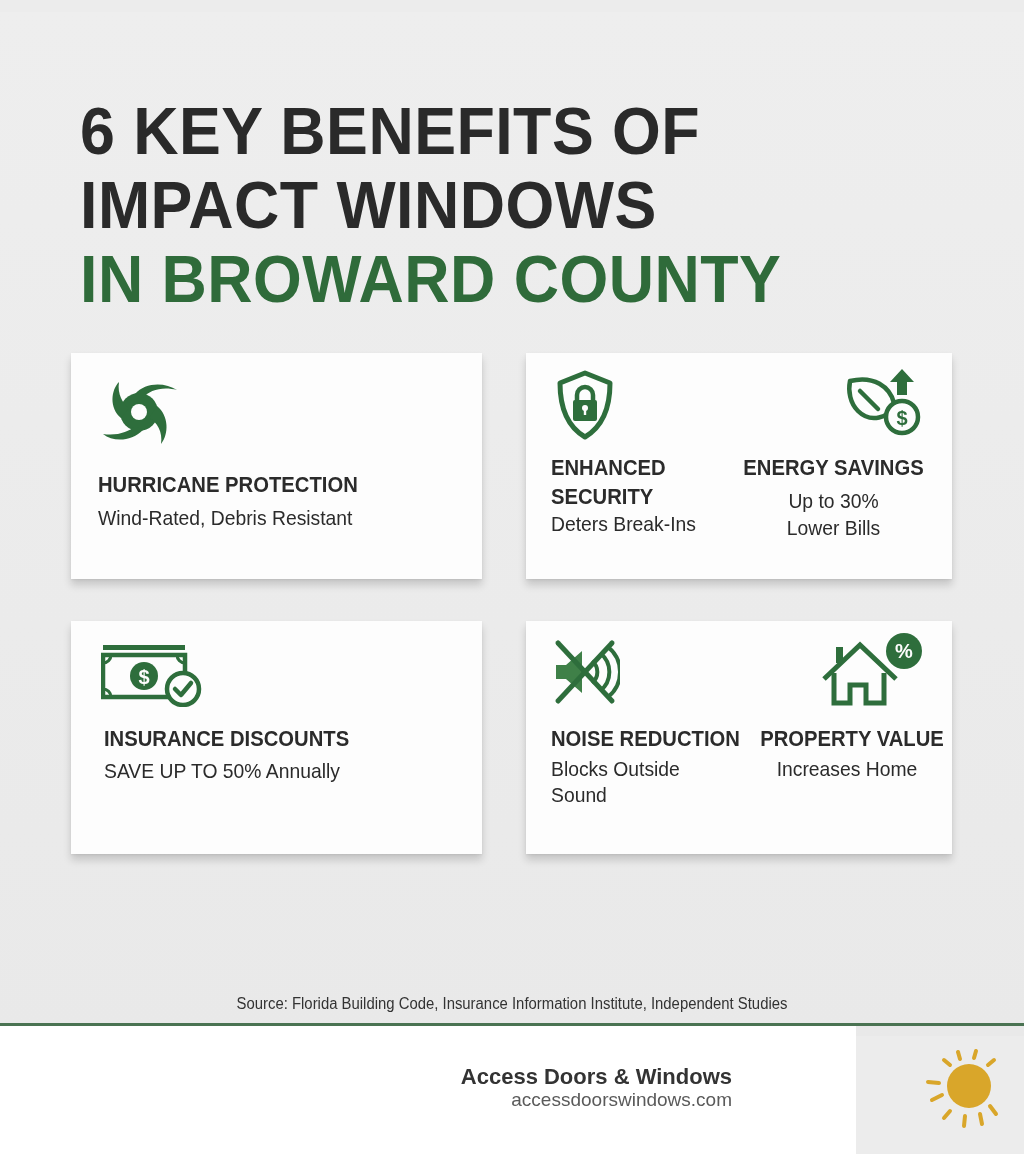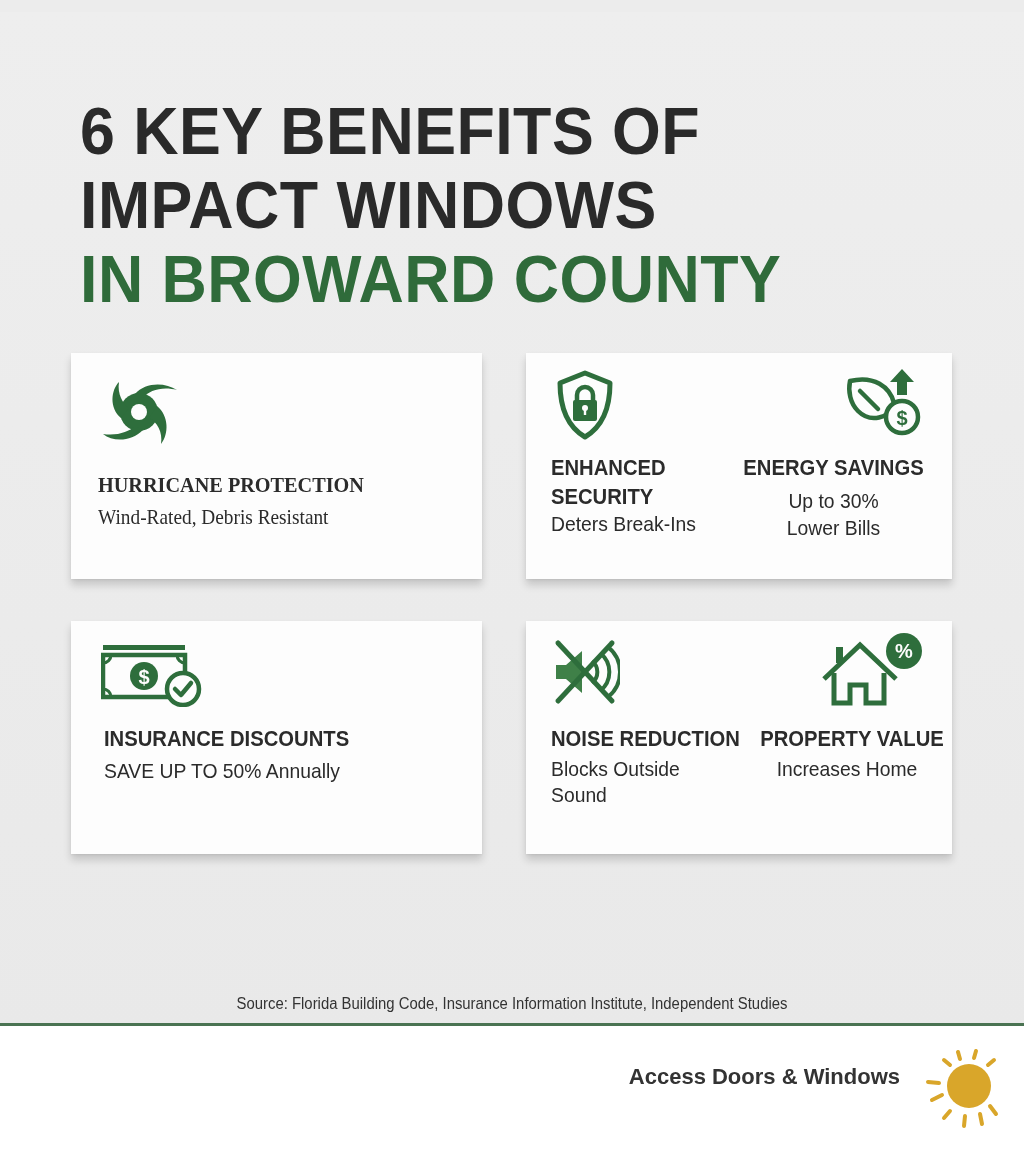--- a/index.html
+++ b/index.html
@@ -25,21 +25,21 @@
       transform-origin: left top;
     }
     .title .line { display: block; white-space: nowrap; }
     .title .dark { color: #2a2a2a; }
     .title .green { color: #2f6b3a; }
 
     .card {
       position: absolute; background: #fdfdfd;
       box-shadow: 0 6px 8px rgba(0,0,0,0.16), 0 1px 2px rgba(0,0,0,0.06);
     }
-    .card-1 { left: 71px; top: 341px; width: 411px; height: 226px; font-family: Liberation Serif, serif; }
+    .card-1 { left: 71px; top: 341px; width: 411px; height: 226px; }
     .card-2 { left: 526px; top: 341px; width: 426px; height: 226px; }
     .card-3 { left: 71px; top: 609px; width: 411px; height: 233px; }
     .card-4 { left: 526px; top: 609px; width: 426px; height: 233px; }
 
     .icon { position: absolute; }
     .icon svg { display: block; }
 
     .heading {
       position: absolute; font-weight: 700; font-size: 22px; line-height: 29px;
       color: #2b2b2b; white-space: nowrap;
@@ -54,21 +54,21 @@
 
     .source {
       position: absolute; left: 0; width: 1024px; top: 983px;
       text-align: center; font-size: 16px; color: #333;
       transform: scaleX(0.93);
     }
     .footer-rule {
       position: absolute; left: 0; top: 1023px; width: 1024px; height: 3px; background: #4a7352;
     }
     .footer {
-      position: absolute; left: 0; top: 1026px; width: 1024px; height: 128px; background: #ffffff;
+      position: absolute; left: 0; top: 1026px; width: 856px; height: 128px; background: #ffffff;
     }
     .brand-name {
       position: absolute; right: 124px; top: 38px; font-weight: 700; font-size: 22px; color: #333;
       white-space: nowrap;
     }
     .brand-url {
       position: absolute; right: 124px; top: 63px; font-size: 19px; color: #5a5a5a; white-space: nowrap;
     }
     .sun { position: absolute; left: 922px; top: 22px; }
   </style>
@@ -172,20 +172,21 @@
     <div class="sub center" style="left:226px; width:190px; top:134px;">Increases Home</div>
   </div>
 
   <div class="source">Source: Florida Building Code, Insurance Information Institute, Independent Studies</div>
 </div>
 
 <div class="footer-rule"></div>
 
 <div class="footer">
   <div class="brand-name">Access Doors &amp; Windows</div>
+  <div class="brand-url">accessdoorswindows.com</div>
   <div class="sun">
     <svg width="84" height="84" viewBox="0 0 84 84">
       <circle cx="47" cy="38" r="22" fill="#d9a62a"></circle>
       <g stroke="#d9a62a" stroke-width="4" stroke-linecap="round">
         <line x1="36" y1="4" x2="38" y2="11"></line>
         <line x1="54" y1="3" x2="52" y2="10"></line>
         <line x1="72" y1="12" x2="66" y2="17"></line>
         <line x1="22" y1="12" x2="28" y2="17"></line>
         <line x1="6" y1="34" x2="17" y2="35"></line>
         <line x1="10" y1="52" x2="20" y2="47"></line>

